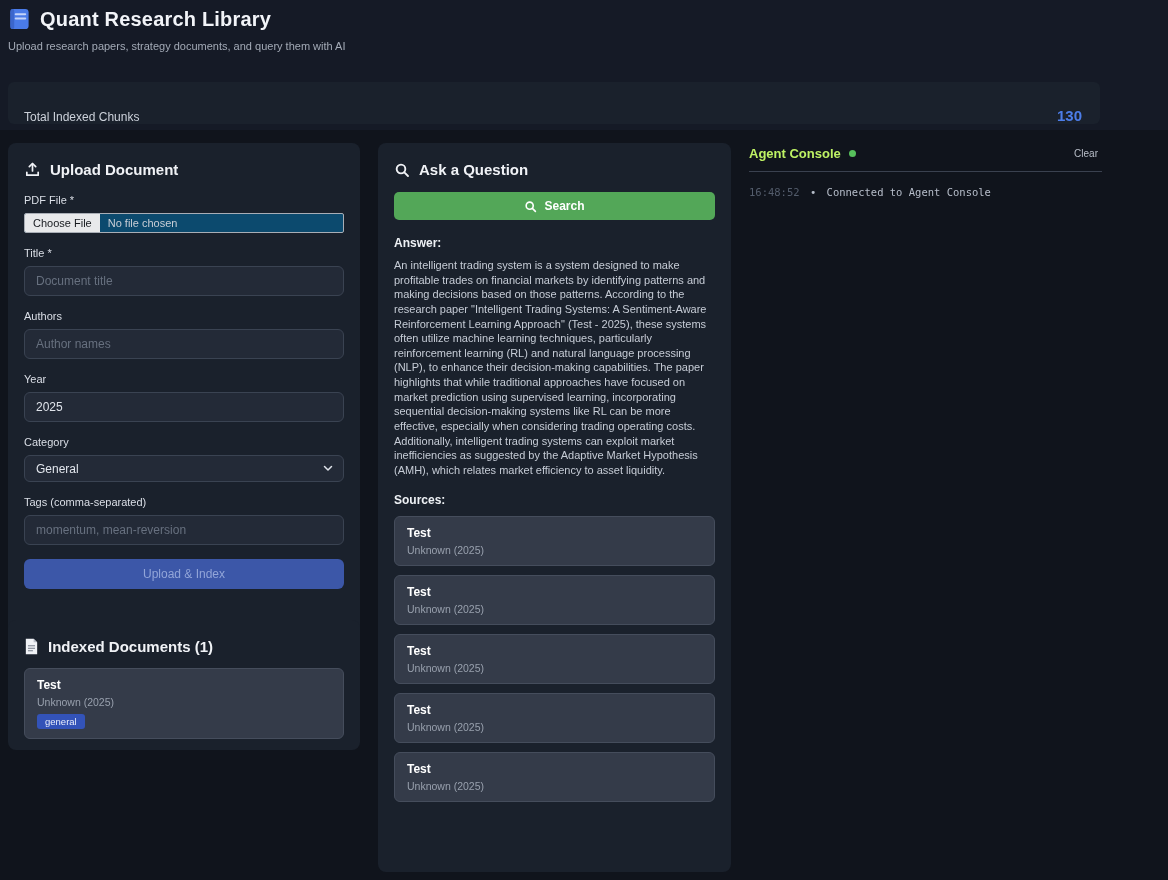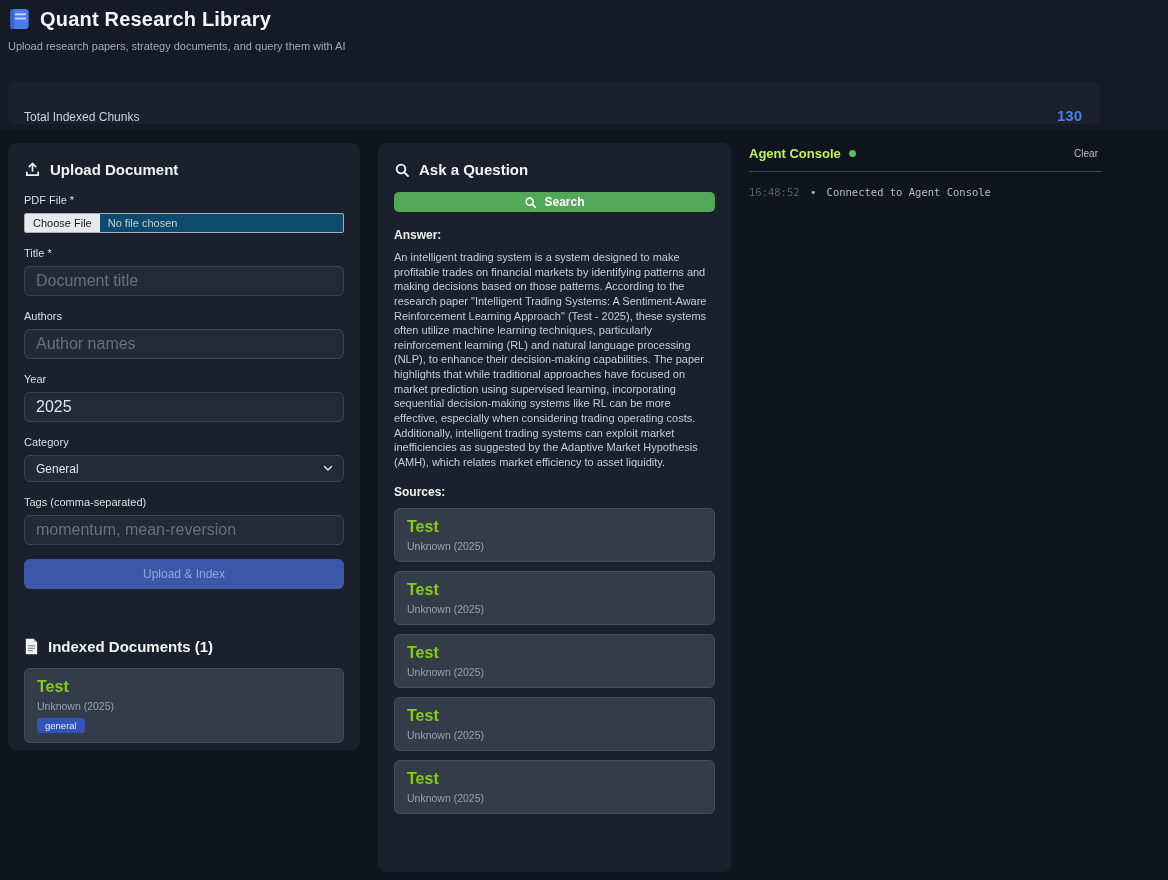--- a/index.html
+++ b/index.html
@@ -32,21 +32,21 @@
   .panel { position: absolute; background: #1a212c; border-radius: 8px; padding: 16px; }
   .panel-upload { left: 8px; top: 143px; width: 352px; height: 527px; }
   .panel-docs   { left: 8px; top: 620px; width: 352px; height: 130px; }
   .panel-ask    { left: 378px; top: 143px; width: 353px; height: 729px; }
   .panel-heading { display: flex; align-items: center; gap: 9px; font-size: 15px; font-weight: bold; color: #f0f2f6; margin-top: 2px; }
   
   .form-label { display: block; font-size: 11px; color: #dbdfe7; margin: 14px 0 7px; }
   .form-label:first-of-type { margin-top: 16px; }
   .text-input {
     width: 100%; height: 30px; background: #232a37; border: 1px solid #3a4352;
-    border-radius: 6px; padding: 8px 11px; font-size: 16px; color: #dfe3ea;
+    border-radius: 6px; padding: 8px 11px; font-size: 12px; color: #dfe3ea;
     font-family: "Liberation Sans", sans-serif; outline: none;
   }
   .text-input::placeholder { color: #67707f; }
   .file-row {
     display: flex; align-items: stretch; height: 20px; width: 100%;
     border: 1px solid #a9aeb6; border-radius: 2px; background: #0c4a6e; overflow: hidden;
   }
   .choose-file-btn {
     background: #e8e9eb; color: #16191e; border: none; font-size: 11px;
     padding: 0 8px; cursor: pointer; font-family: "Liberation Sans", sans-serif;
@@ -63,36 +63,36 @@
   .primary-btn {
     width: 100%; height: 30px; margin-top: 14px; background: #3c57a8;
     border: none; border-radius: 6px; font-size: 12px; color: #92a5d8;
     cursor: pointer; font-family: "Liberation Sans", sans-serif;
   }
   
   .card {
     background: #343b49; border: 1px solid #454d5c; border-radius: 6px;
     padding: 9px 12px;
   }
-  .card-title { font-size: 16px; font-weight: bold; color: #84cc16; }
+  .card-title { font-size: 12px; font-weight: bold; color: #ffffff; }
   .card-meta { font-size: 10.5px; color: #98a0ad; margin-top: 4px; }
   .badge {
     display: inline-block; margin-top: 6px; background: #3353b8; color: #e8edfb;
     font-size: 9.5px; padding: 2px 8px; border-radius: 3px;
   }
   .doc-card { margin-top: 13px; }
   
   .question-textarea {
     display: block; width: 100%; height: 84px; margin-top: 14px; resize: none;
     background: #252c39; border: 1px solid #3a4352; border-radius: 6px;
     padding: 10px 11px; font-size: 12px; color: #d6dbe3; outline: none;
     font-family: "Liberation Sans", sans-serif; line-height: 1.35;
   }
   .search-btn {
-    margin-top: 14px; width: 100%; height: 20px; background: #53a758;
+    margin-top: 14px; width: 100%; height: 28px; background: #53a758;
     border: none; border-radius: 5px; color: #ffffff; font-size: 12px; font-weight: bold;
     display: flex; align-items: center; justify-content: center; gap: 7px; cursor: pointer;
     font-family: "Liberation Sans", sans-serif;
   }
   .section-label { font-size: 12px; font-weight: bold; color: #eef1f5; margin-top: 16px; }
   .answer-text { margin-top: 8px; font-size: 11px; line-height: 1.33; color: #c6ccd6; }
   .source-card { margin-top: 9px; }
   
   .console { position: absolute; left: 749px; top: 146px; width: 353px; }
   .console-header { display: flex; align-items: center; justify-content: space-between; }

